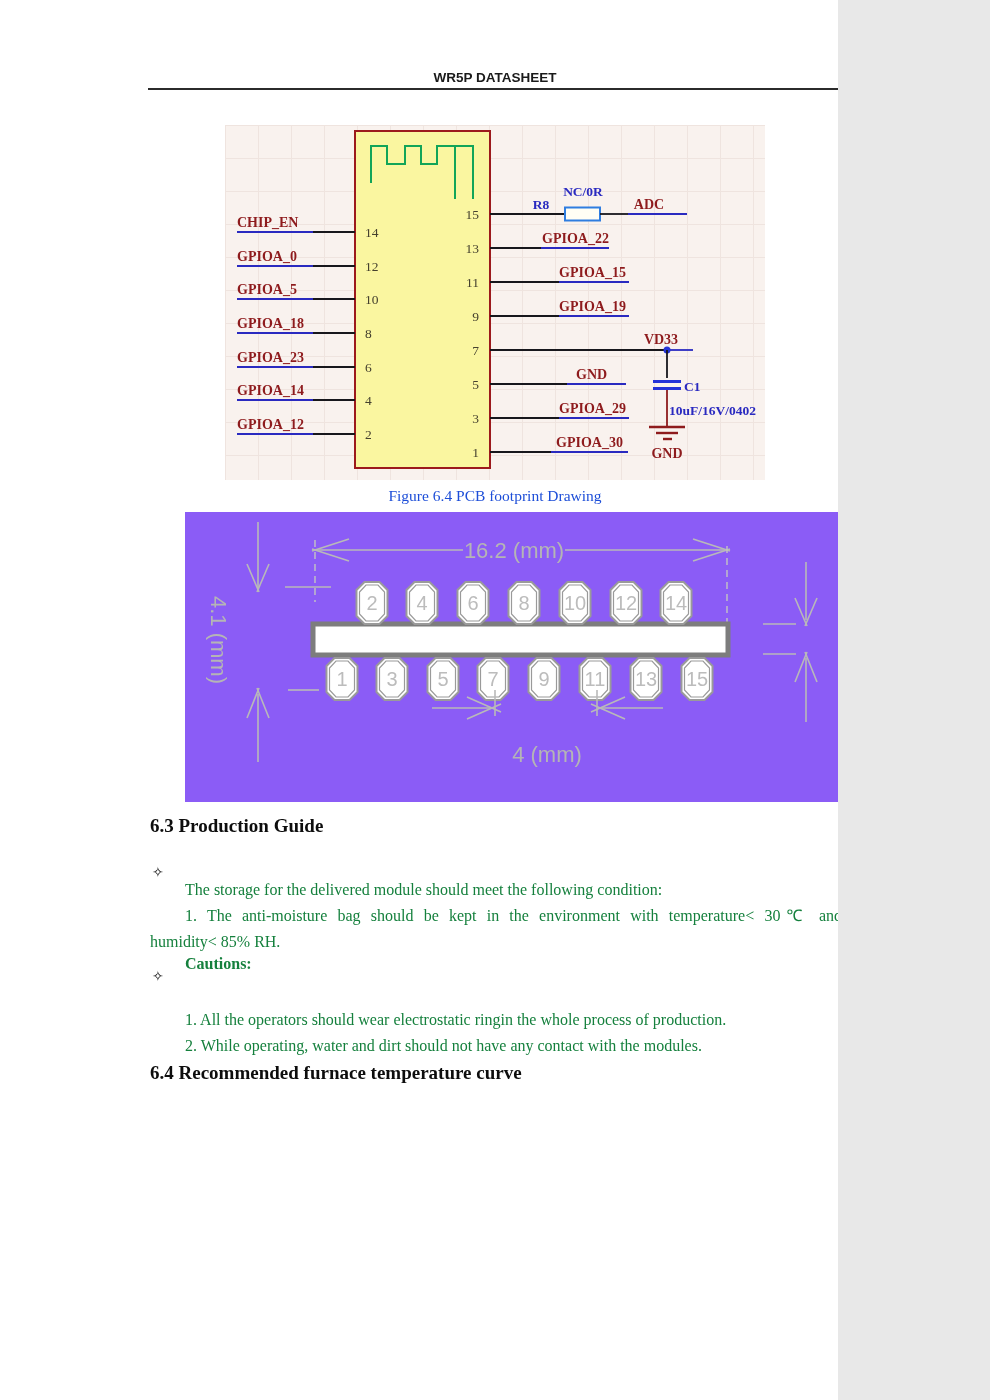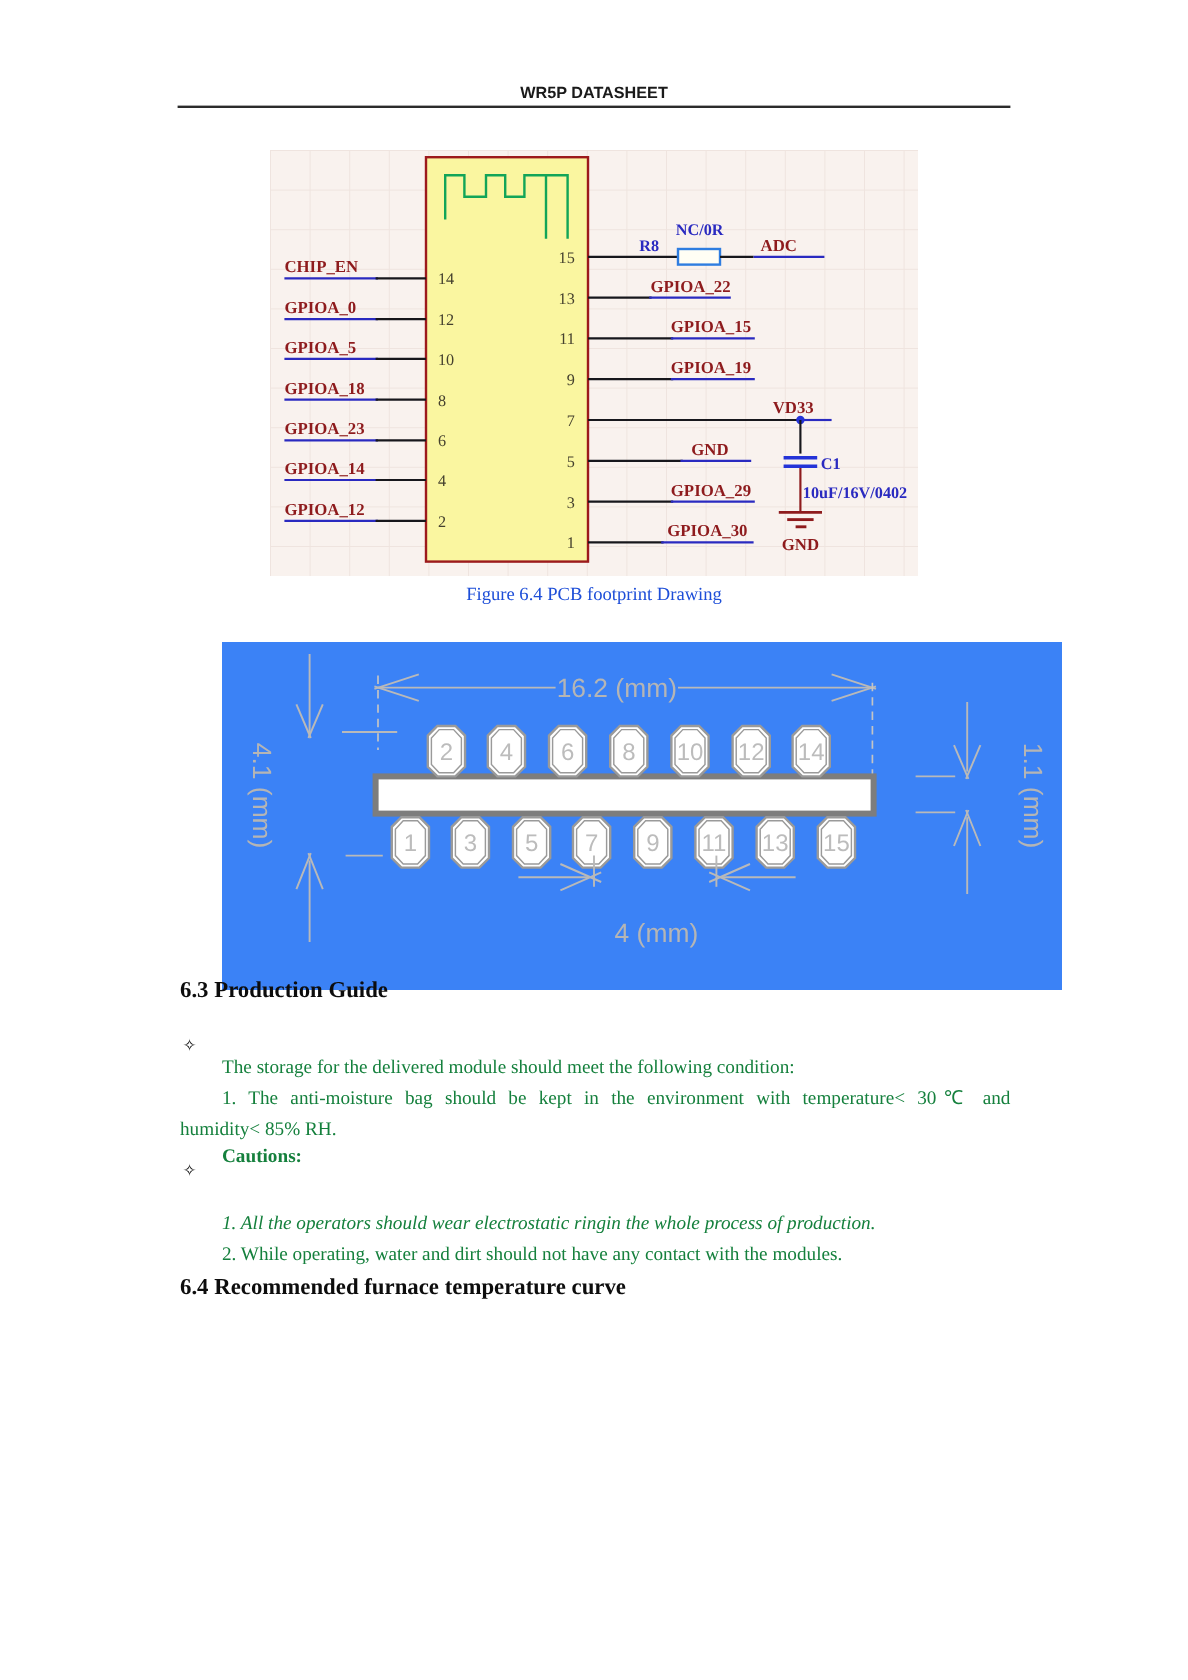--- a/index.html
+++ b/index.html
@@ -1,30 +1,30 @@
 <!DOCTYPE html>
 <html><head>
 <meta charset="utf-8">
 <style>
   html,body{margin:0;padding:0;background:#e8e8e8;}
-  .page{position:relative;width:990px;height:1400px;background:#ffffff;overflow:hidden;
+  .page{position:relative;width:838px;height:1400px;background:#ffffff;overflow:hidden;
         font-family:"Liberation Serif",serif;color:#101010;}
   .hdr{position:absolute;top:70px;left:0;width:990px;text-align:center;
        font-family:"Liberation Sans",sans-serif;font-size:13.5px;font-weight:600;color:#1a1a1a;}
   .hdr-rule{position:absolute;top:88px;left:148px;width:694px;height:2px;background:#2b2b2b;}
   .schematic{position:absolute;left:225px;top:125px;width:540px;height:355px;
      background-color:#f9f2ee;
      background-image:linear-gradient(#efe4df 1px,transparent 1px),
                       linear-gradient(90deg,#efe4df 1px,transparent 1px);
      background-size:33px 33px;}
   .schematic svg,.mech svg{position:absolute;left:0;top:0;}
   .caption{position:absolute;left:0;width:990px;text-align:center;font-size:15.5px;color:#1d4ed8;}
   .cap64{top:487px;}
   .cap65{top:1108px;}
-  .mech{position:absolute;left:185px;top:535px;width:700px;height:290px;background:#3b82f6;}
+  .mech{position:absolute;left:185px;top:512px;width:700px;height:290px;background:#8b5cf6;}
   .h6{position:absolute;left:150px;font-size:19px;font-weight:700;color:#0d0d0d;white-space:nowrap;}
   .bodyline{position:absolute;font-size:16px;line-height:22px;color:#15803d;white-space:nowrap;margin-top:17px;}
   .bullet{position:absolute;left:152px;font-family:"DejaVu Sans",sans-serif;font-size:14px;color:#101010;}
   .just{white-space:normal;width:657px;text-align:justify;text-align-last:justify;}
   
   .blk{fill:#faf6a0;stroke:#9c1a1c;stroke-width:2;}
   .ant{fill:none;stroke:#12a558;stroke-width:2;}
   .wire{stroke:#17171c;stroke-width:1.8;}
   .bwire{stroke:#2a2ac0;stroke-width:1.8;}
   .net{font-family:"Liberation Serif",serif;font-size:14px;font-weight:700;fill:#8e1b1d;}
@@ -265,18 +265,18 @@
   <div class="h6" style="top:815px;">6.3 Production Guide</div>
 
   <span class="bullet" style="top:864px;">✧</span>
   <div class="bodyline" style="left:185px;top:862px;">The storage for the delivered module should meet the following condition:</div>
 
   <div class="bodyline just" style="left:185px;top:888px;">1. The anti-moisture bag should be kept in the environment with temperature&lt; 30℃ and</div>
   <div class="bodyline" style="left:150px;top:914px;text-align:center;">humidity&lt; 85% RH.</div>
 
   <span class="bullet" style="top:968px;">✧</span>
   <div class="bodyline" style="left:185px;top:936px;font-weight:bold;">Cautions:</div>
-  <div class="bodyline" style="left:185px;top:992px;font-style:italic;">1. All the operators should wear electrostatic ringin the whole process of production.</div>
+  <div class="bodyline" style="left:185px;top:992px;">1. All the operators should wear electrostatic ringin the whole process of production.</div>
   <div class="bodyline" style="left:185px;top:1018px;">2. While operating, water and dirt should not have any contact with the modules.</div>
 
   <div class="h6" style="top:1062px;">6.4 Recommended furnace temperature curve</div>
 
 </div>
 
 </body></html>

